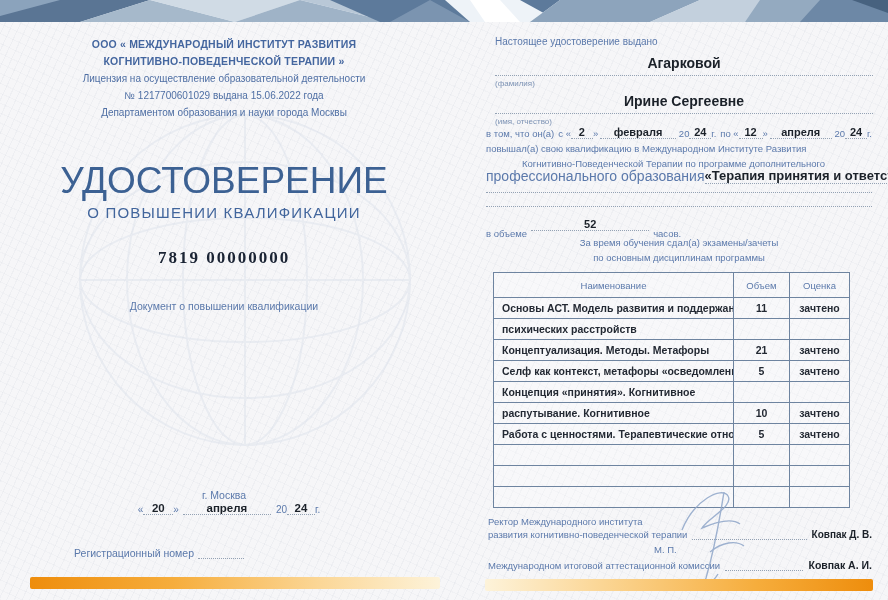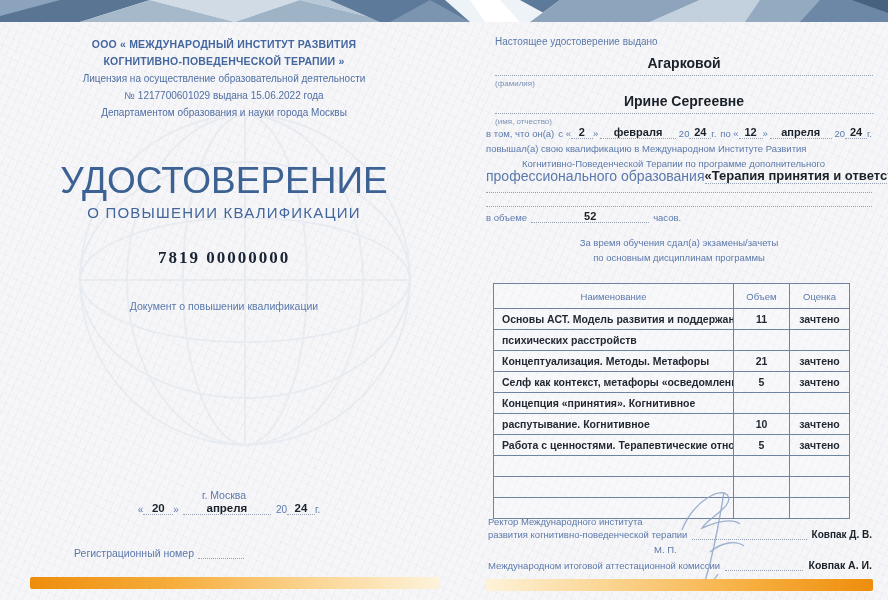--- a/index.html
+++ b/index.html
@@ -22,21 +22,21 @@
   .subtitle{color:#41659c;font-size:15px;letter-spacing:1.2px;font-weight:400;}
   .serial{font-family:"Liberation Serif",serif;font-weight:bold;font-size:17px;letter-spacing:2px;color:#1b2434;}
   .lbl{color:#5b79ab;font-size:10px;}
   .lbl-sm{color:#7c92b4;font-size:8px;}
   .val{font-weight:bold;color:#1b2129;}
   .dot{border-bottom:1px dotted #94a2b4;}
   .flexline{display:flex;align-items:flex-end;}
   .fill{flex:1;}
   .ctr{text-align:center;}
   
-  table.prog{border-collapse:collapse;table-layout:fixed;width:356px;background:rgba(255,255,255,0.25);margin-top:11px;}
+  table.prog{border-collapse:collapse;table-layout:fixed;width:356px;background:rgba(255,255,255,0.25);}
   table.prog td,table.prog th{border:1px solid #6e84a0;overflow:hidden;white-space:nowrap;}
   table.prog th{color:#5b79ab;font-size:9.5px;font-weight:400;height:22px;}
   table.prog td{font-size:10.5px;font-weight:bold;color:#232933;height:20px;padding:0 4px;}
   table.prog td.name{text-align:left;padding-left:8px;}
   table.prog td.num,table.prog td.mark{text-align:center;}
   .bar-right{position:absolute;left:485px;top:579px;width:388px;height:12px;border-radius:2px;
     background:linear-gradient(90deg,#fdf3da 0%,#fbd695 30%,#f6ad3c 70%,#ee8d0c 100%);}
   .sig{position:absolute;pointer-events:none;}
 </style>
 </head>
@@ -148,21 +148,21 @@
     <div class="abs flexline" style="left:12px;top:168px;width:386px;">
       <span class="lbl" style="font-size:14px;white-space:nowrap;">профессионального образования</span>
       <span class="val dot ctr fill" style="font-size:13px;white-space:nowrap;">«Терапия принятия и ответственности (АСТ)»</span>
     </div>
 
     <div class="abs dot" style="left:12px;top:184px;width:386px;height:8px;"></div>
     <div class="abs dot" style="left:12px;top:198px;width:386px;height:8px;"></div>
 
     <div class="abs flexline" style="left:12px;top:210px;width:230px;">
       <span class="lbl" style="font-size:9.5px;">в объеме</span>
-      <span class="val dot ctr" style="width:118px;font-size:11px;margin:0 4px;">52</span>
+      <span class="val dot ctr" style="width:118px;font-size:11px;margin:8px 4px;">52</span>
       <span class="lbl" style="font-size:9.5px;">часов.</span>
     </div>
 
     <div class="abs ctr lbl" style="left:12px;top:237px;width:386px;font-size:9.5px;">За время обучения сдал(а) экзамены/зачеты</div>
     <div class="abs ctr lbl" style="left:12px;top:252px;width:386px;font-size:9.5px;">по основным дисциплинам программы</div>
 
     <table class="prog abs" style="left:19px;top:272px;">
       <colgroup>
           <col style="width:240px">
           <col style="width:56px">

